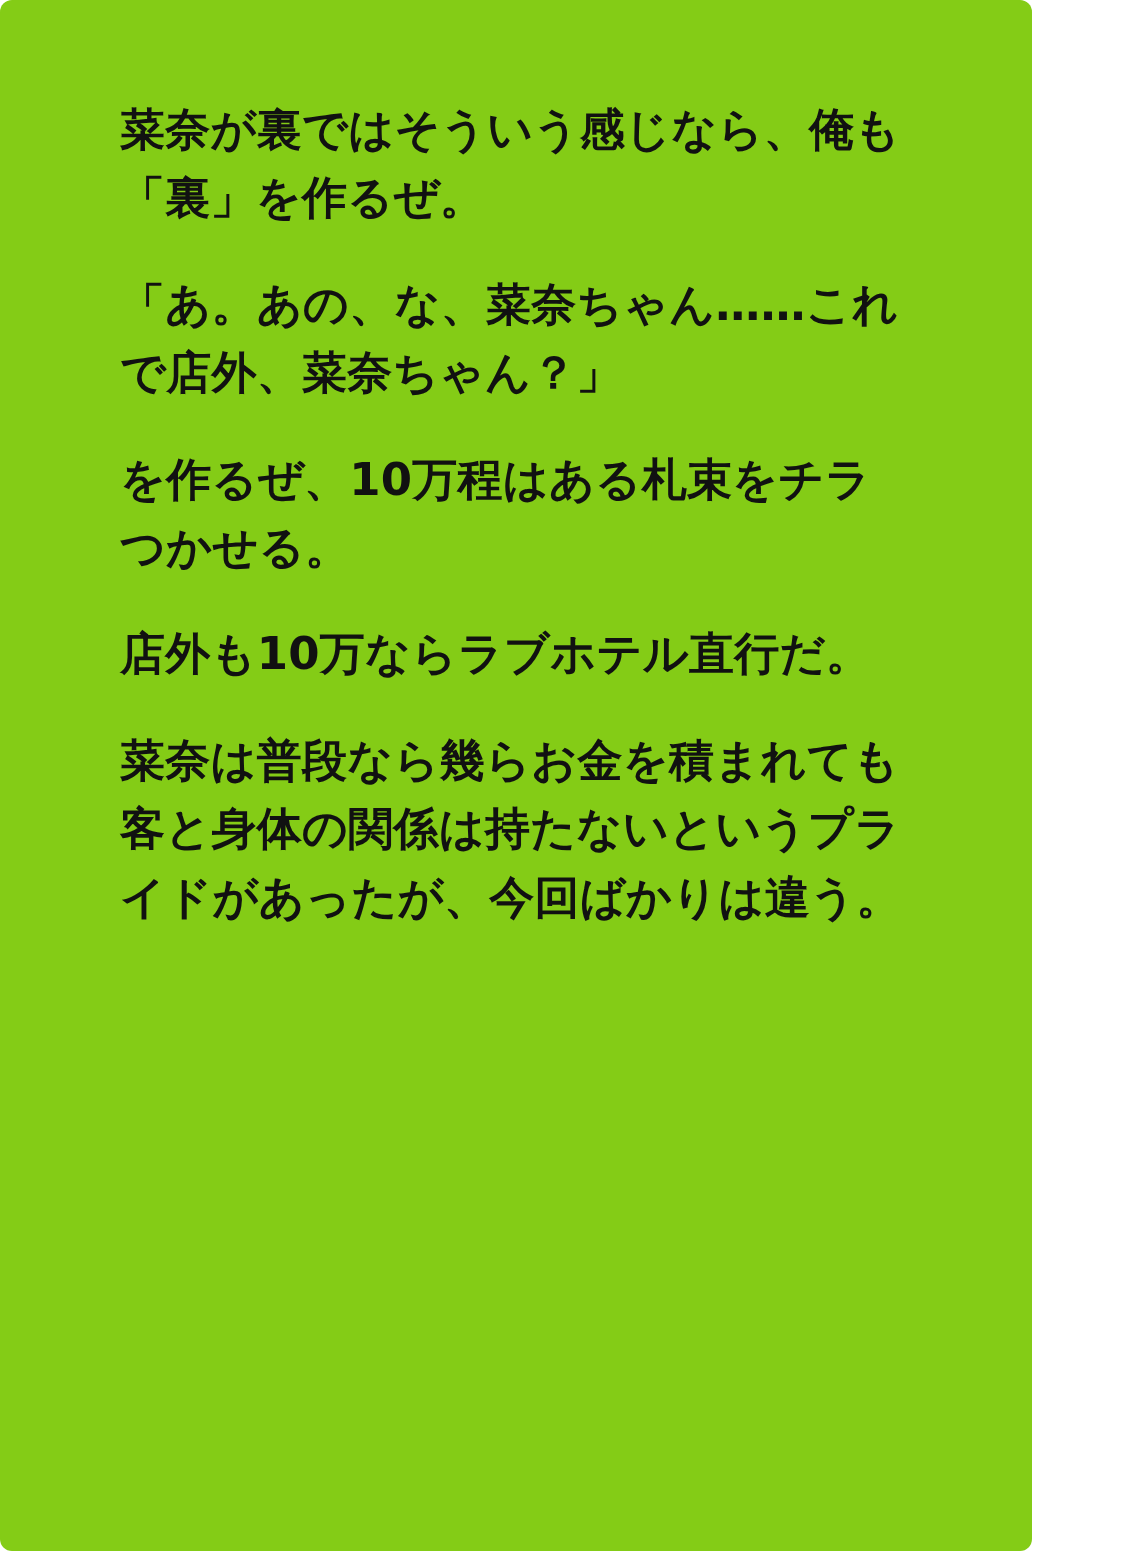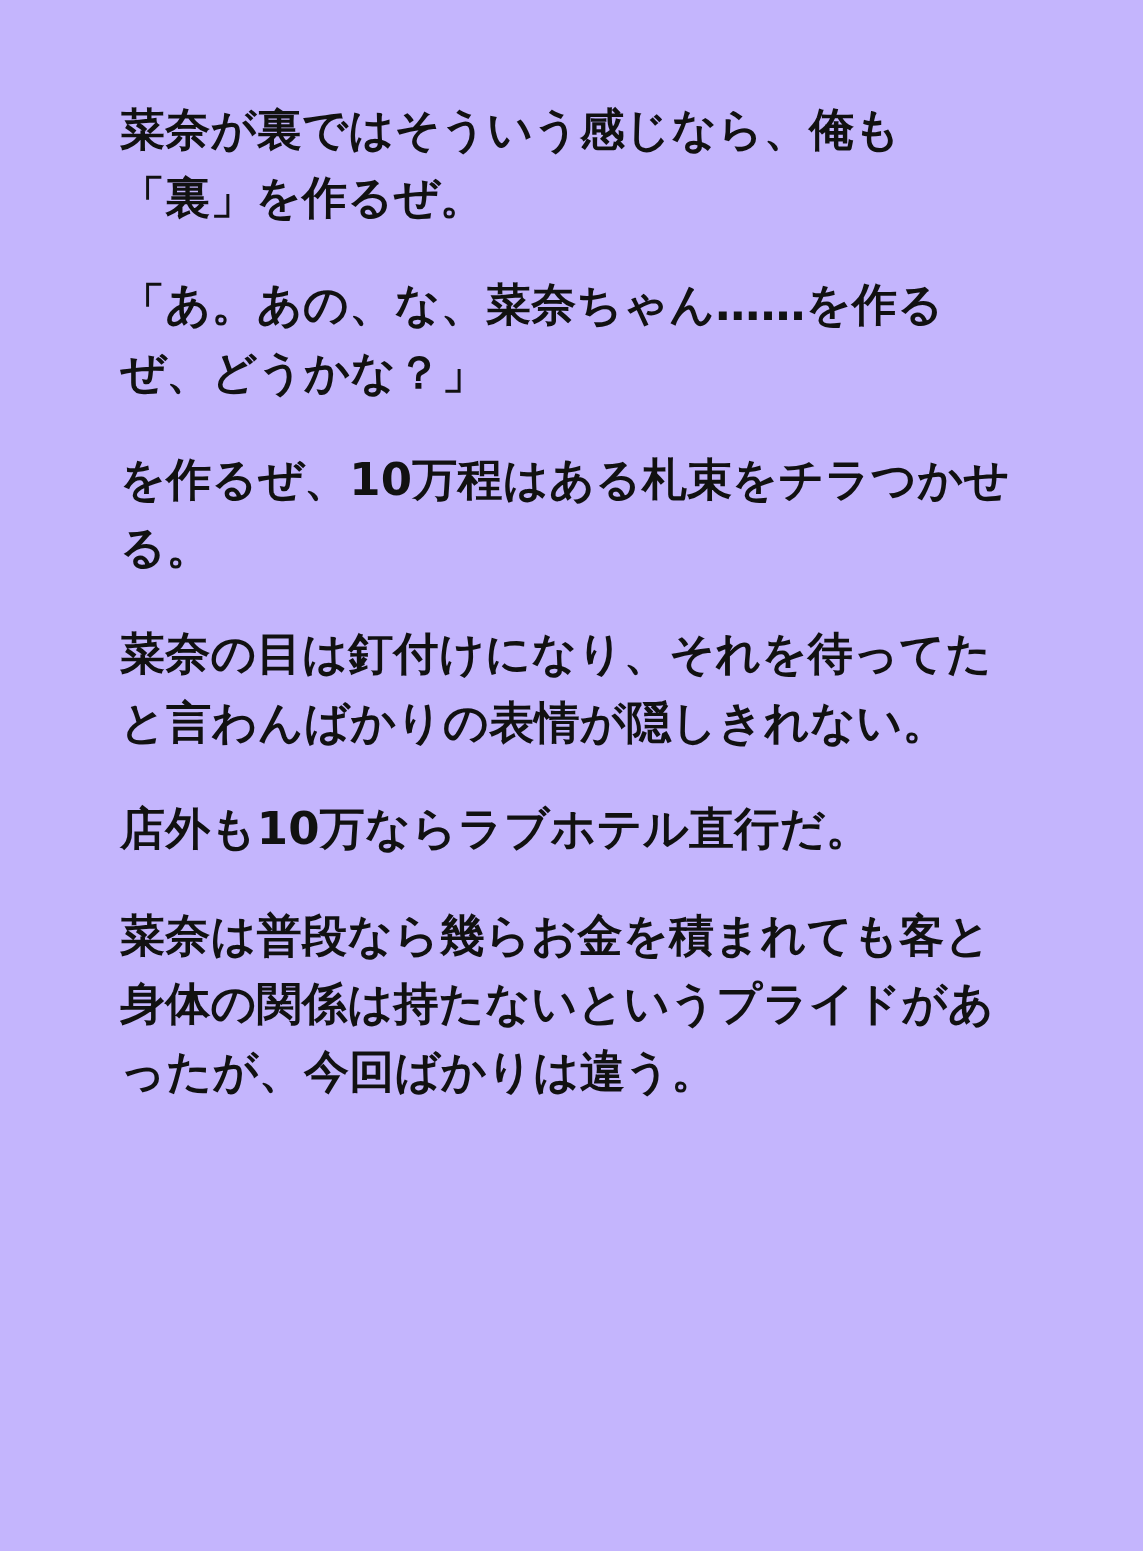--- a/index.html
+++ b/index.html
@@ -9,24 +9,25 @@
   }
   body {
     width: 1143px;
     height: 1551px;
     font-family: "DejaVu Sans", "Liberation Sans", sans-serif;
     color: #1a1a1a;
     overflow: hidden;
   }
   .page {
     box-sizing: border-box;
-    width: 1143px;
+    width: 1032px;
     height: 1551px;
-    background: #c4b5fd;
+    background: #84cc16;
     padding: 96px 120px 60px 120px;
+    border-radius: 12px;
   }
   .body-text {
     display: block;
   }
   .para {
     font-size: 45px;
     line-height: 1.52;
     letter-spacing: 0.005em;
     font-weight: 700;
     margin: 0 0 38px 0;
@@ -37,19 +38,18 @@
   .para:last-child {
     margin-bottom: 0;
   }
 </style>
 </head>
 <body>
 
 <div class="page">
   <div class="body-text">
     <p class="para">菜奈が裏ではそういう感じなら、俺も「裏」を作るぜ。</p>
-    <p class="para">「あ。あの、な、菜奈ちゃん……を作るぜ、どうかな？」</p>
+    <p class="para">「あ。あの、な、菜奈ちゃん……これで店外、菜奈ちゃん？」</p>
     <p class="para">を作るぜ、10万程はある札束をチラつかせる。</p>
-    <p class="para">菜奈の目は釘付けになり、それを待ってたと言わんばかりの表情が隠しきれない。</p>
     <p class="para">店外も10万ならラブホテル直行だ。</p>
     <p class="para">菜奈は普段なら幾らお金を積まれても客と身体の関係は持たないというプライドがあったが、今回ばかりは違う。</p>
   </div>
 </div>
 
 </body></html>

